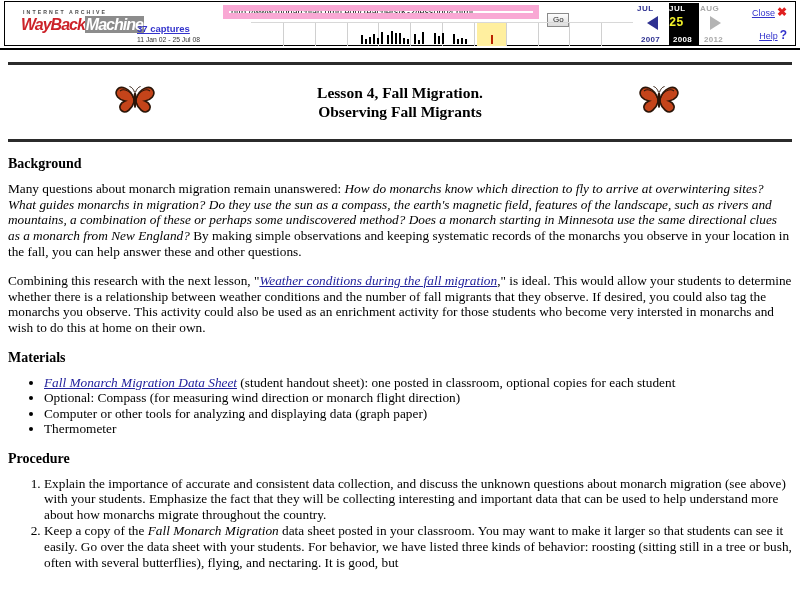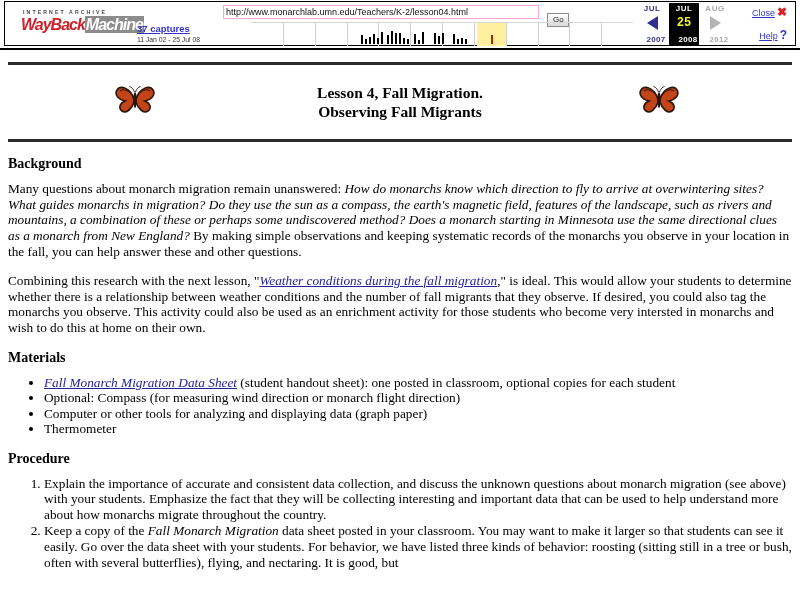--- a/index.html
+++ b/index.html
@@ -84,21 +84,21 @@
   }
 
   
   #wb-urlrow {
     position: absolute;
     left: 218px; top: 3px;
     width: 368px; height: 15px;
   }
   #wb-url-input {
     width: 316px; height: 14px;
-    border: 1px solid #f9a8d4;
+    border: 6px solid #f9a8d4;
     background: #ffffff;
     font-size: 9px;
     font-family: "Liberation Sans", sans-serif;
     color: #111111;
     padding: 0 2px;
     vertical-align: top;
     outline: none;
   }
   #wb-go {
     display: inline-block;
@@ -150,21 +150,20 @@
   
   #wb-datenav {
     position: absolute;
     left: 632px; top: 1px;
     width: 96px; height: 43px;
   }
   .wb-dcol {
     position: absolute;
     top: 0;
     width: 30px; height: 43px;
-    text-align: center;
   }
   .wb-dmon {
     font-size: 8px; font-weight: bold;
     line-height: 11px; letter-spacing: .5px;
   }
   .wb-dyr {
     font-size: 8px; font-weight: bold;
     line-height: 10px; letter-spacing: .3px;
     position: absolute; bottom: 1px; left: 4px; width: 100%;
   }

